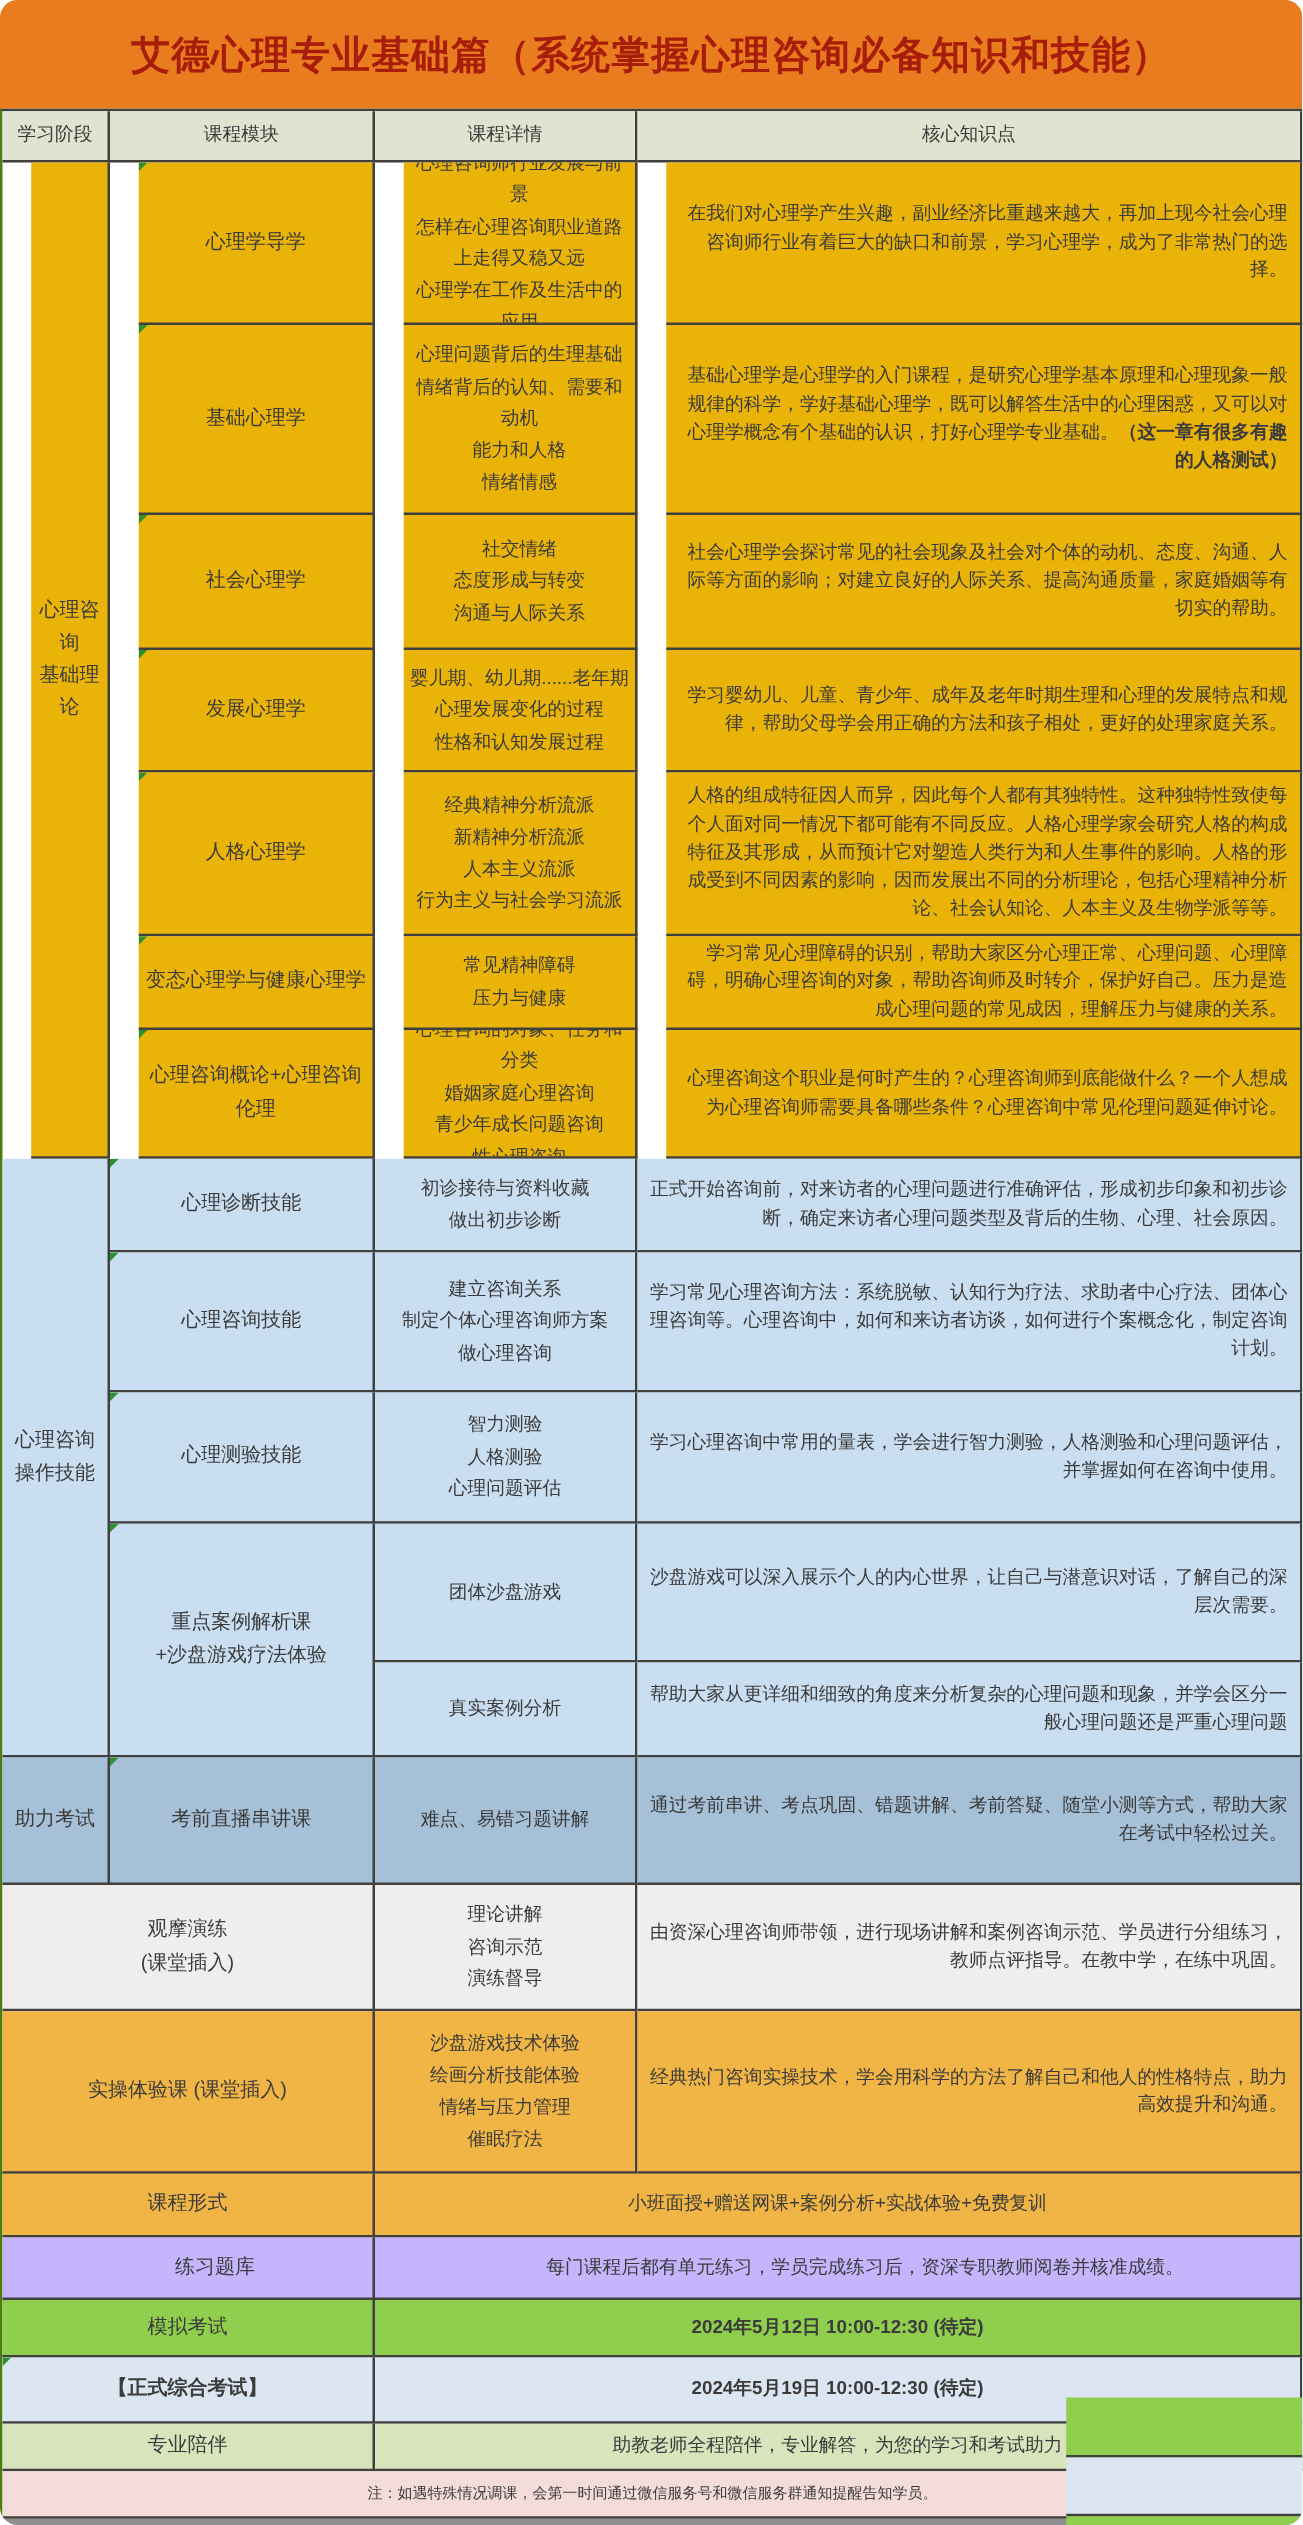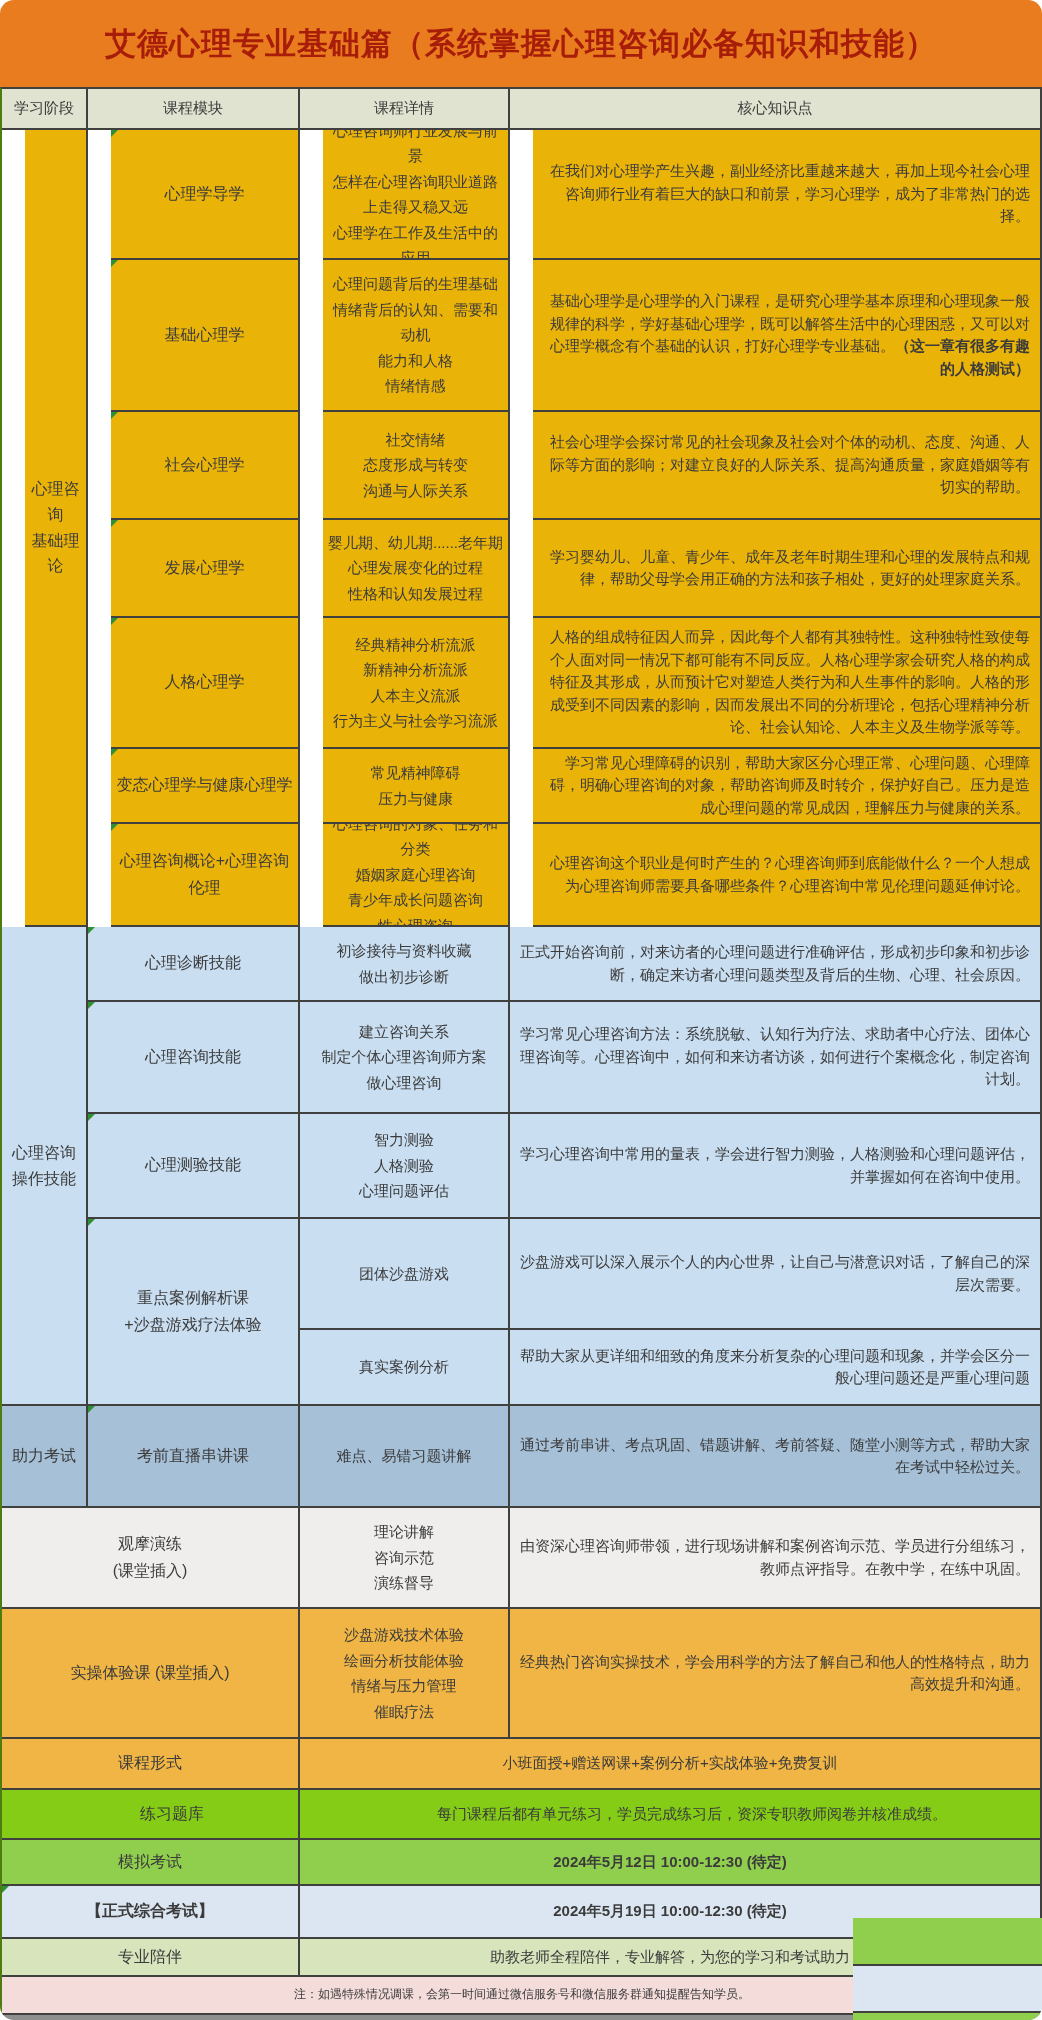--- a/index.html
+++ b/index.html
@@ -24,21 +24,21 @@
     display:flex;align-items:center;justify-content:center;
     text-align:center;white-space:pre-line;line-height:1.65;font-size:15px;
     padding:2px 4px;
   }
   .hdr{background:#dfe3cf;font-size:15px;font-weight:500;}
   .pink{background:#eab308;margin-left:23px;}
   .blue{background:#c9def1;}
   .dblue{background:#a6c0d8;}
   .white{background:#efeeec;}
   .orange{background:#f0b544;}
-  .yellow{background:#84cc16;padding-left:48px;}
+  .yellow{background:#c4b5fd;padding-left:48px;}
   .green{background:#90cf4e;}
   .lblue{background:#dce6f2;}
   .sage{background:#d7e4bc;}
   .notebg{background:#f3dcda;}
   .stage{font-size:16px;line-height:1.6;}
   .module{font-size:16px;}
   .detail{
     justify-content:flex-start;align-items:center;text-align:right;
     white-space:normal;padding:2px 10px;line-height:1.5;font-size:15px;
   }

